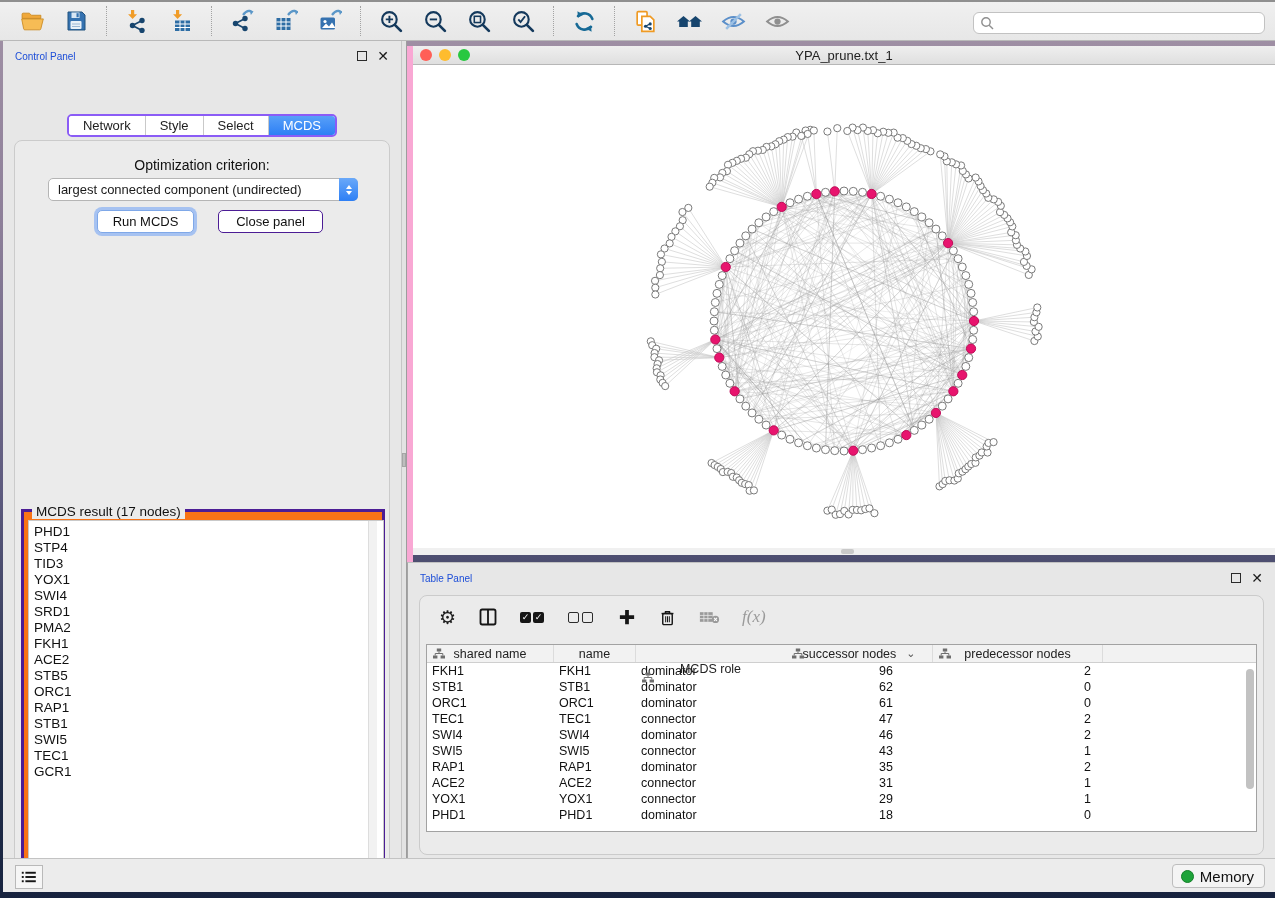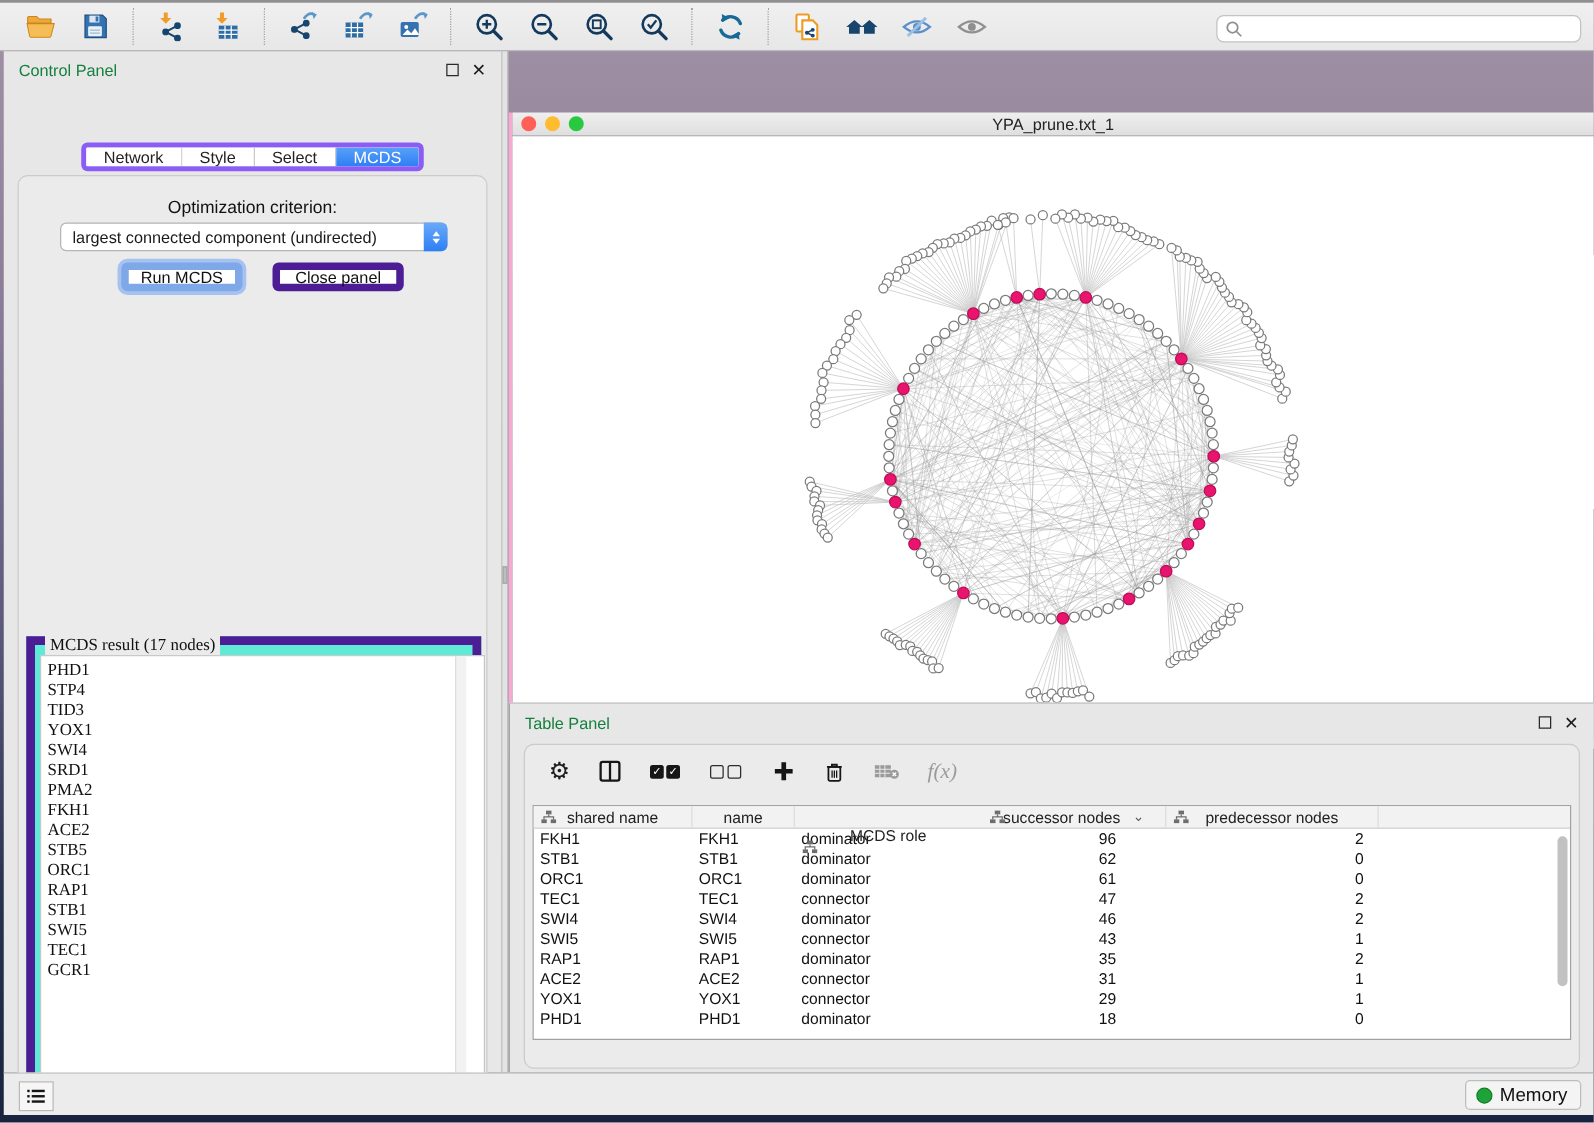--- a/index.html
+++ b/index.html
@@ -13,63 +13,63 @@
     display:flex; align-items:center; padding-left:10px; }
   .tb-icon { width:30px; height:30px; display:flex; align-items:center; justify-content:center; margin:0 7px; }
   .tb-sep { width:1px; height:30px; border-left:1px dotted #a3a3a3; margin:0 8px; }
   #search-box { position:absolute; right:10px; top:10px; width:292px; height:22px; background:#fff;
     border:1px solid #c2c2c2; border-radius:6px; display:flex; align-items:center; padding-left:6px; }
   #search-input { border:none; outline:none; flex:1; font-size:12px; background:transparent; margin-left:4px; }
 
   
   #control-panel { position:absolute; left:3px; top:41px; width:398px; height:817px; background:#e7e7e7; }
   .panel-header { height:30px; display:flex; align-items:center; padding:0 12px; }
-  .panel-title { font-size:13px; color:#15803d; }
+  .panel-title { font-size:10px; color:#1d4ed8; }
   .panel-header .spacer { flex:1; }
   .float-btn { width:10px; height:10px; border:1.5px solid #2a2a2a; margin-right:10px; cursor:pointer; }
   .close-btn { font-size:14px; font-weight:bold; color:#1a1a1a; cursor:pointer; line-height:10px; }
 
-  .segmented { display:flex; background:#fff; border:4px solid #8b5cf6; border-radius:5px; overflow:hidden; height:23px; }
+  .segmented { display:flex; background:#fff; border:2px solid #8b5cf6; border-radius:5px; overflow:hidden; height:23px; }
   .segmented .seg { padding:0 14px; display:flex; align-items:center; justify-content:center;
     font-size:13px; color:#222; border-right:1px solid #c9c9c9; cursor:pointer; background:#fff; }
   .segmented .seg:last-child { border-right:none; }
   .segmented .seg.selected { background:linear-gradient(#58a0f8,#2d7ff5); color:#fff; border-right-color:#2d7ff5; }
   #cp-tabs-wrap { position:absolute; left:0; top:73px; width:100%; display:flex; justify-content:center; }
 
   #cp-inner { position:absolute; left:11px; top:99px; width:376px; height:752px;
     background:#ebebeb; border:1px solid #cbcbcb; border-radius:8px; }
   #opt-label { position:absolute; top:16px; width:100%; text-align:center; font-size:14px; color:#111; }
   #criterion-select { position:absolute; left:33px; top:37px; width:310px; height:23px; background:#fff;
     border:1px solid #b5b5b5; border-radius:5px; display:flex; align-items:center; cursor:pointer; }
   #criterion-select .val { flex:1; padding-left:9px; font-size:13px; white-space:nowrap; }
   #criterion-select .stepper { width:19px; height:23px; margin-right:-1px; border-radius:0 5px 5px 0;
     background:linear-gradient(#6aa9f9,#2d7ff5); display:flex; flex-direction:column; align-items:center; justify-content:center; gap:2px; }
   .tri-up { width:0; height:0; border-left:3.5px solid transparent; border-right:3.5px solid transparent; border-bottom:4.5px solid #fff; }
   .tri-down { width:0; height:0; border-left:3.5px solid transparent; border-right:3.5px solid transparent; border-top:4.5px solid #fff; }
-  .push-btn { position:absolute; top:69px; height:23px; background:#fff; border:6px solid #4c1d95; border-radius:5px;
+  .push-btn { position:absolute; top:69px; height:23px; background:#fff; border:1px solid #4c1d95; border-radius:5px;
     font-size:13px; color:#111; display:flex; align-items:center; justify-content:center; cursor:pointer;
     font-family:"Liberation Sans","DejaVu Sans",sans-serif; }
   #run-btn { left:82px; width:97px; box-shadow:0 0 0 3px rgba(110,160,245,.55); border-color:#7fa8e8; }
   #closepanel-btn { left:203px; width:105px; }
 
   #mcds-group { position:absolute; left:6px; top:368px; width:364px; height:370px;
-    border:7px solid #4c1d95; background:#5eead4;font-family:Liberation Serif, serif; }
+    border:3px solid #4c1d95; background:#f97316; }
   #mcds-group-label { position:absolute; left:8px; top:-8px; background:#ebebeb; padding:0 4px; font-size:13.5px; color:#111; }
   #mcds-list { position:absolute; left:4px; top:8px; width:356px; height:357px; background:#fff;
     border:1px solid #c9c9c9; overflow:hidden; padding:3px 0 0 5px; }
   .mcds-item { font-size:13.5px; line-height:16px; color:#111; }
   #mcds-scroll-track { position:absolute; right:5px; top:9px; width:9px; height:355px; background:#f2f2f2; border-left:1px solid #ddd; }
 
   
   #v-splitter { position:absolute; left:401px; top:41px; width:6px; height:817px; background:#e3e3e3;
     border-left:1px solid #c6c6c6; border-right:1px solid #9d9d9d; }
   #v-splitter .handle { position:absolute; left:0; top:412px; width:4px; height:14px; background:#bdbdbd; border:1px solid #a5a5a5; }
 
   
-  #network-window { position:absolute; left:407px; top:46px; right:0; height:516px; border-left:3px solid #f9a8d4;margin-top:44px; }
+  #network-window { position:absolute; left:407px; top:46px; right:0; height:516px; border-left:6px solid #f9a8d4; }
   #net-titlebar { height:19px; background:linear-gradient(#efefef,#dfdfdf); border-bottom:1px solid #b7b7b7;
     display:flex; align-items:center; position:relative; }
   .traffic { width:12px; height:12px; border-radius:50%; margin-left:7px; cursor:pointer; }
   #net-title { position:absolute; width:100%; text-align:center; font-size:13px; color:#222; }
   #net-canvas { position:relative; height:490px; background:#fff; overflow:hidden; }
   #net-hscroll { position:absolute; left:0; bottom:0; width:100%; height:7px; background:#f0f0f0; }
   #net-hthumb { position:absolute; left:428px; top:1px; width:13px; height:5px; background:#c9c9c9; border-radius:2px; }
 
   
   #table-panel { position:absolute; left:407px; top:562px; right:0; height:296px; background:#e7e7e7;

